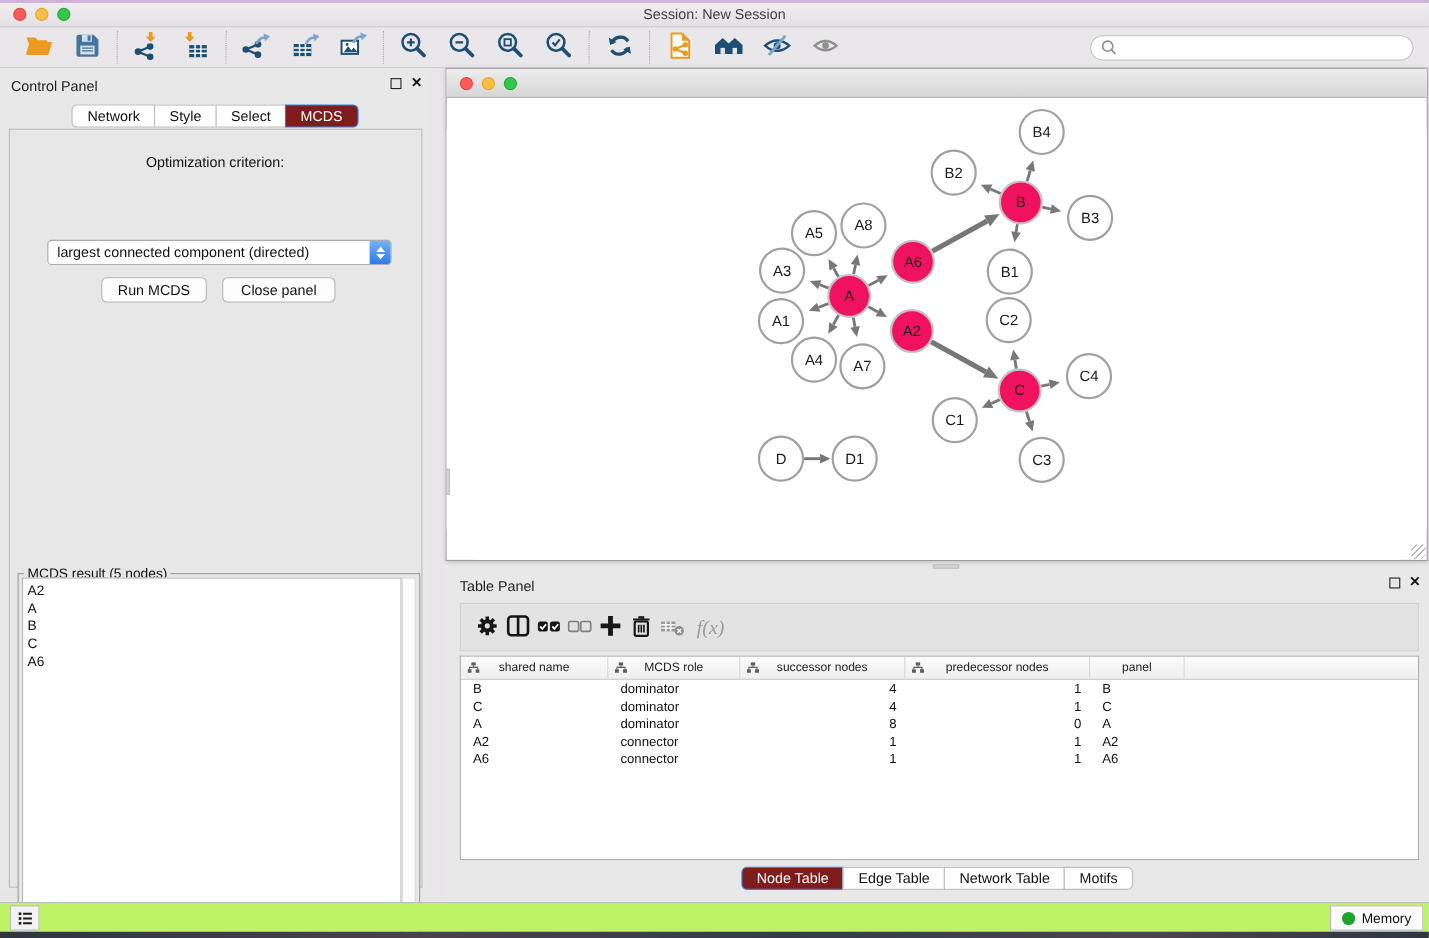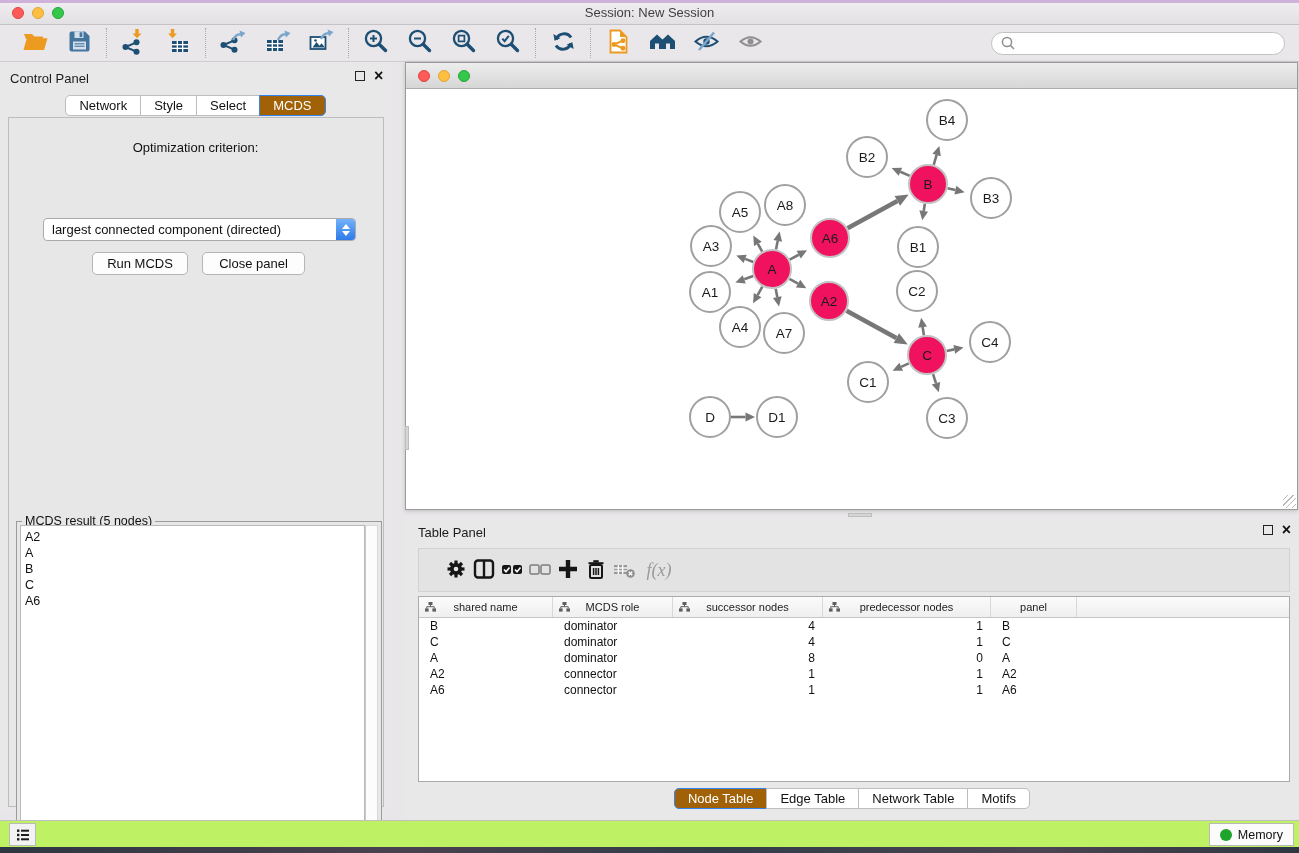--- a/index.html
+++ b/index.html
@@ -35,21 +35,21 @@
   .head-icons { position:absolute; display:flex; gap:9px; align-items:center; }
   .float-ico { width:10px; height:10px; border:1.6px solid #222; display:inline-block; background:transparent; }
   .close-ico { font-size:16px; font-weight:bold; color:#111; line-height:10px; }
 
   
   .seg { display:flex; }
   .seg .tab { background:#fff; border:1px solid #BDBDBD; margin-left:-1px; font-size:13px;
     color:#111; padding:2px 13px; cursor:pointer; font-family:inherit; }
   .seg .tab:first-child { border-radius:5px 0 0 5px; margin-left:0; }
   .seg .tab:last-child { border-radius:0 5px 5px 0; }
-  .seg .tab.sel { background:#a16207; border-color:#3184EE; color:#fff; }
+  .seg .tab.sel { background:#7f1d1d; border-color:#3184EE; color:#fff; }
 
   
   .control-panel { position:absolute; left:0; top:62px; width:391px; height:748px; background:#E8E8E8; }
   .cp-head { position:absolute; left:10px; top:9px; }
   .cp-body { position:absolute; left:8px; top:55px; width:376px; height:747px-0; height:690px;
     border:1px solid #BDBDBD; background:#E7E7E7; }
   .cp-tabs { position:absolute; left:0; width:391px; top:33px; display:flex; justify-content:center; z-index:3; }
   .opt-label { position:absolute; left:0; width:100%; top:78px; text-align:center; font-size:13px; color:#111; }
   .dropdown { position:absolute; left:43px; top:156px; width:313px; height:23px; background:#fff;
     border:1px solid #ABABAB; border-radius:4px; display:flex; align-items:center; cursor:pointer; }
@@ -80,21 +80,21 @@
   .net-title { position:absolute; left:0; right:0; top:6px; text-align:center; font-size:12.5px; color:#2b2b2b; }
   .net-canvas { position:absolute; left:0; top:26px; width:891px; height:420px; background:#fff;border-radius:30px; }
   .grip { position:absolute; right:1px; bottom:1px; width:13px; height:13px;
     background:repeating-linear-gradient(135deg, transparent 0 3px, #B9B9B9 3px 4px); }
   .notch-v { position:absolute; left:-1px; top:363px; width:4px; height:24px; background:#D5D5D5; border:1px solid #BDBDBD; }
 
   
   .table-panel { position:absolute; left:405px; top:516px; width:894px; height:304px; background:#E8E8E8; }
   .tp-head { position:absolute; left:13px; top:9px; }
   .tp-toolbar { position:absolute; left:13px; top:32px; width:872px; height:44px; background:#E3E3E3;
-    border:1px solid #D2D2D2; display:flex; align-items:center; padding:0 23px; }
+    border:1px solid #D2D2D2; display:flex; align-items:center; padding:0 10px; }
   .tp-btn { background:none; border:none; width:28px; height:28px; display:flex; align-items:center;
     justify-content:center; cursor:pointer; padding:0; }
   .fx { font-family:"Liberation Serif", serif; font-style:italic; font-size:18px; color:#9A9A9A; }
   .ntable { position:absolute; left:13px; top:80px; width:872px; height:186px; background:#fff;
     border:1px solid #ABABAB; overflow:hidden; }
   .thead { display:flex; height:21px; background:linear-gradient(#FBFBFB,#EFEFEF); border-bottom:1px solid #C6C6C6; }
   .th { position:relative; display:flex; align-items:center; justify-content:center;
     font-size:11px; color:#222; border-right:1px solid #D8D8D8; }
   .th .hicon { position:absolute; left:6px; top:5px; }
   .trow { display:flex; height:16px; align-items:center; }

